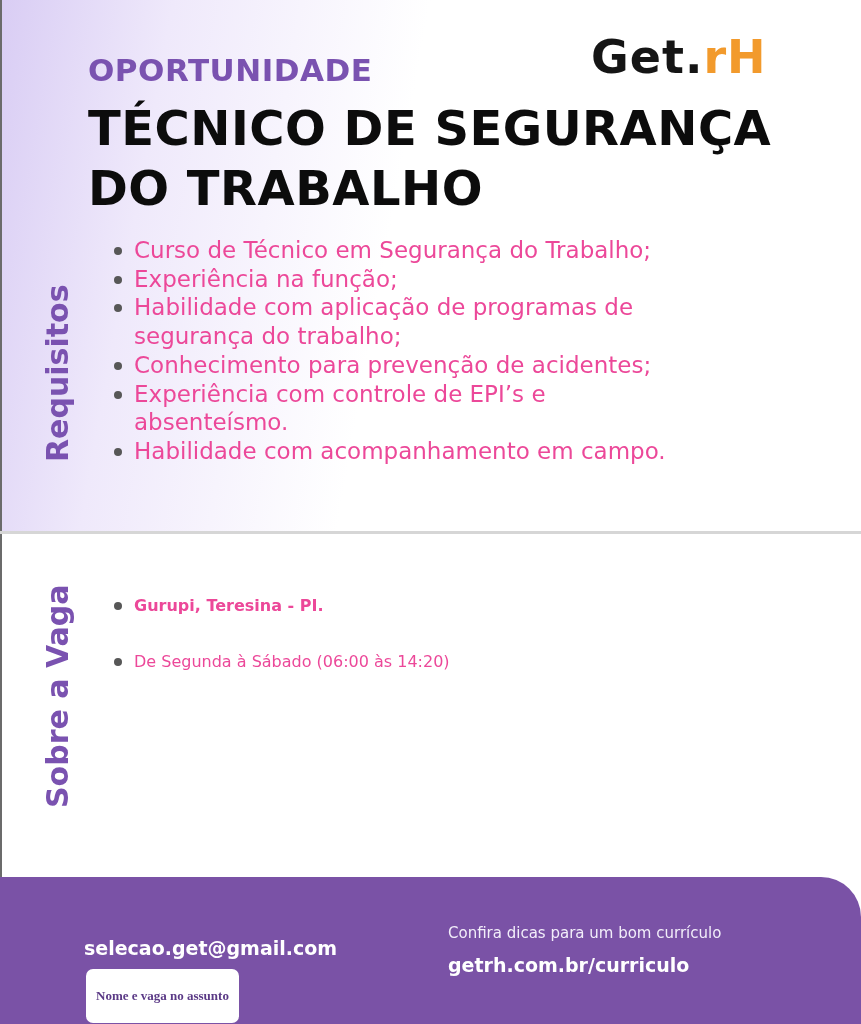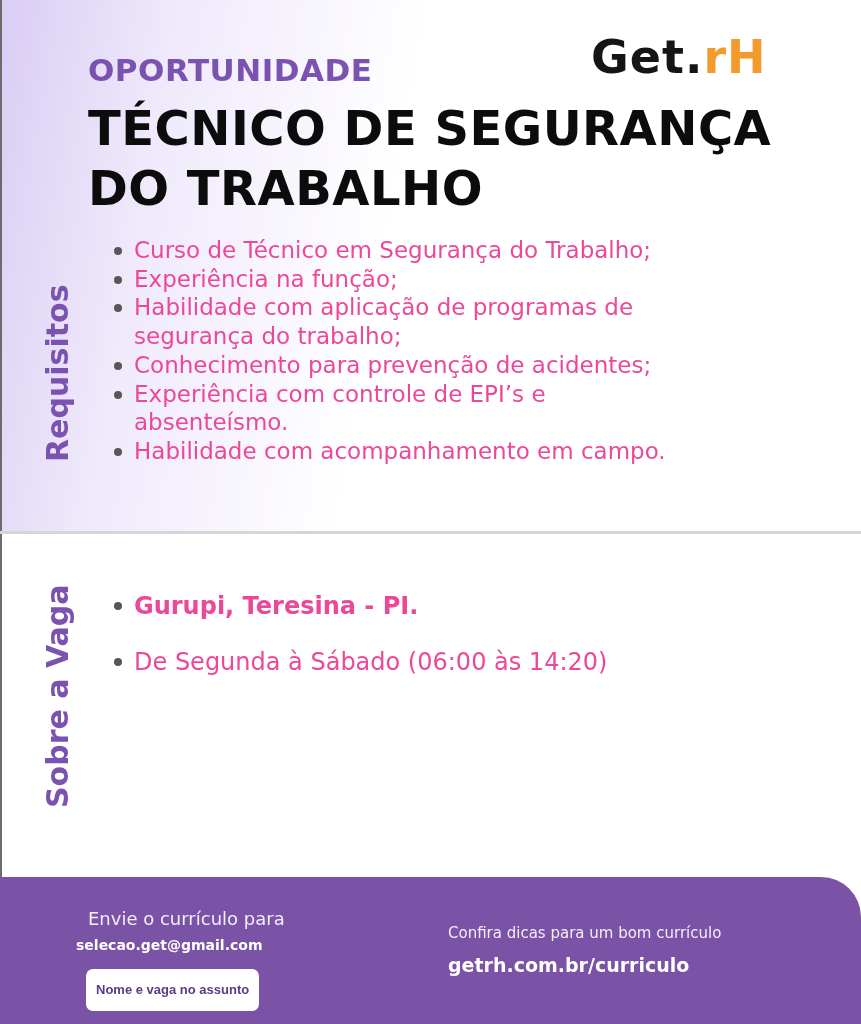--- a/index.html
+++ b/index.html
@@ -54,34 +54,34 @@
     font-family: "DejaVu Sans", sans-serif;
   }
   ul.list li::before {
     content: ""; position: absolute; left: 4px; width: 8px; height: 8px;
     border-radius: 50%; background: #575757;
   }
   .req { left: 110px; top: 236px; width: 700px; }
   .req li { font-size: 23px; line-height: 28.7px; }
   .req li::before { top: 11px; }
   .vaga { left: 110px; top: 592px; width: 700px; }
-  .vaga li { font-size: 24px; line-height: 28px; margin-bottom: 28px; }
+  .vaga li { font-size: 16px; line-height: 28px; margin-bottom: 28px; }
   .vaga li::before { top: 10px; }
   .vaga li.bold { font-weight: bold; }
   .footer {
     position: absolute; left: 0; top: 877px; width: 861px; height: 147px;
     background: #7a52a6; border-top-right-radius: 40px;
   }
   .f-line1 { position: absolute; left: 88px; top: 31px; color: #f2eefa; font-size: 18px; font-family: "DejaVu Sans", sans-serif; }
-  .f-email { position: absolute; left: 76px; top: 60px; color: #ffffff; font-weight: bold; font-size: 14px; font-family: "DejaVu Sans", sans-serif; }
+  .f-email { position: absolute; left: 84px; top: 60px; color: #ffffff; font-weight: bold; font-size: 19px; font-family: "DejaVu Sans", sans-serif; }
   .f-badge {
-    position: absolute; left: 86px; top: 92px; height: 34px; padding: 4px 10px;
+    position: absolute; left: 86px; top: 92px; height: 34px; padding: 10px 10px;
     background: #ffffff; color: #5b3a86; border-radius: 7px;
     font-size: 13px; font-weight: bold; line-height: 34px;
-    font-family: Liberation Sans, sans-serif;
+    font-family: Liberation Serif, serif;
   }
   .f-tips { position: absolute; left: 448px; top: 47px; color: #f2eefa; font-size: 15px; font-family: "DejaVu Sans", sans-serif; }
   .f-url { position: absolute; left: 448px; top: 77px; color: #ffffff; font-weight: bold; font-size: 19px; font-family: "DejaVu Sans", sans-serif; }
 </style>
 </head>
 <body>
 
 <div class="top"></div>
 <div class="divider"></div>
 <div class="bottom"></div>
@@ -106,18 +106,17 @@
   <li>Habilidade com acompanhamento em campo.</li>
 </ul>
 
 <div class="vlabel vaga-label">Sobre a Vaga</div>
 <ul class="list vaga">
   <li class="bold">Gurupi, Teresina - PI.</li>
   <li>De Segunda à Sábado (06:00 às 14:20)</li>
 </ul>
 
 <div class="footer">
-  <div class="f-line1">Envie o currículo para</div>
   <div class="f-email">selecao.get@gmail.com</div>
   <div class="f-badge">Nome e vaga no assunto</div>
   <div class="f-tips">Confira dicas para um bom currículo</div>
   <div class="f-url">getrh.com.br/curriculo</div>
 </div>
 
 </body></html>

